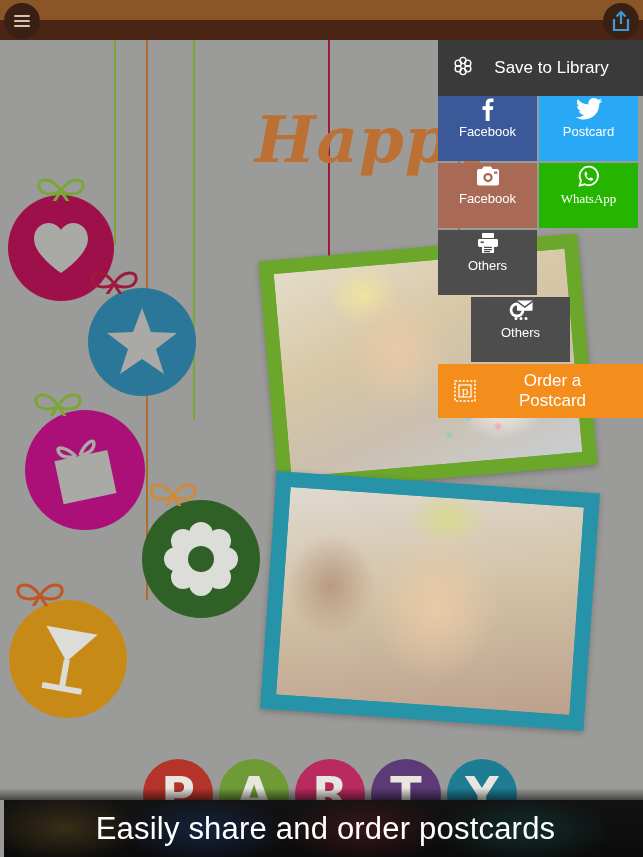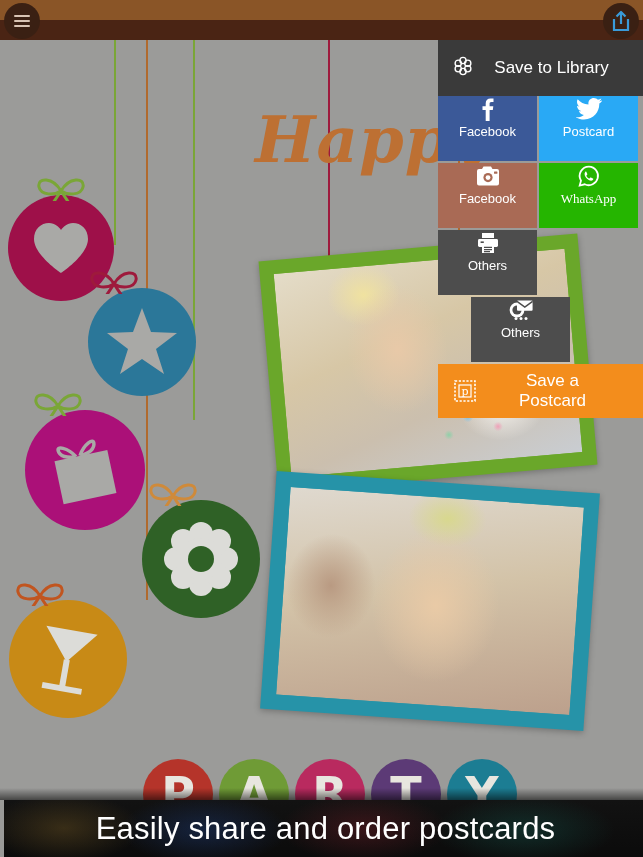--- a/index.html
+++ b/index.html
@@ -318,21 +318,21 @@
     </div>
 
     <div class="row-order">
       <span class="oi">
         <svg width="24" height="24" viewBox="0 0 24 24">
           <rect x="2" y="2" width="20" height="20" fill="none" stroke="#fff" stroke-width="1.6" stroke-dasharray="2.2 1.6"></rect>
           <rect x="6" y="6" width="12" height="12" fill="none" stroke="#fff" stroke-width="1.2"></rect>
           <text x="12" y="16" text-anchor="middle" font-family="DejaVu Serif, serif" font-size="11" fill="#fff">p</text>
         </svg>
       </span>
-      <span class="ol">Save a Postcard</span>
+      <span class="ol">Order a Postcard</span>
     </div>
   </div>
 
   <div class="shade"></div>
   <div class="caption-bar">
     <span class="txt">Easily share and order postcards</span>
   </div>
 
 </div>
 

